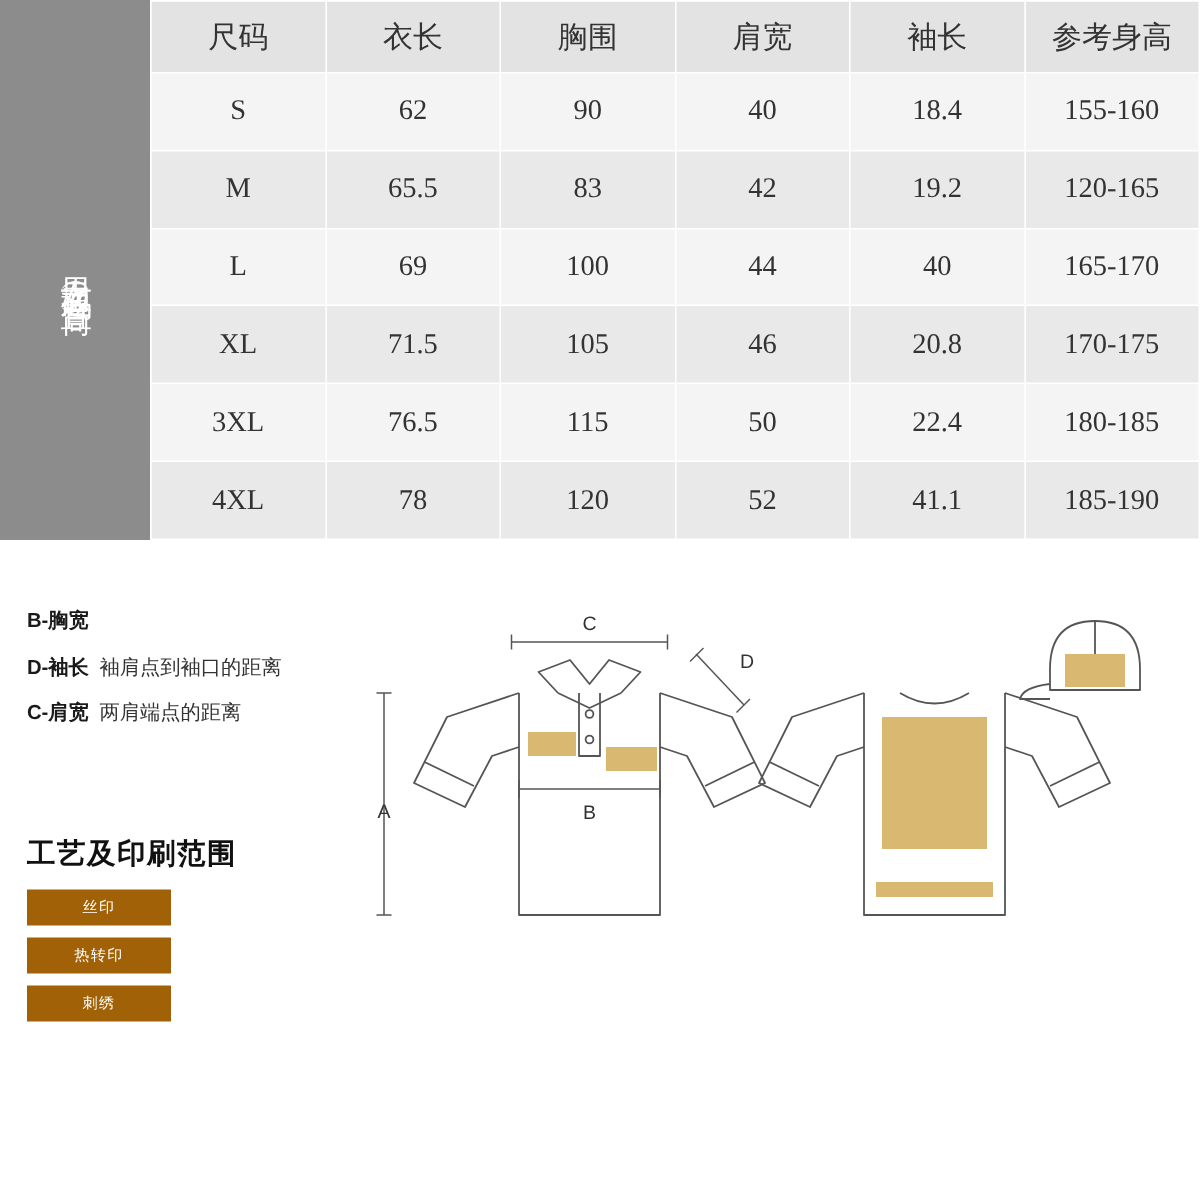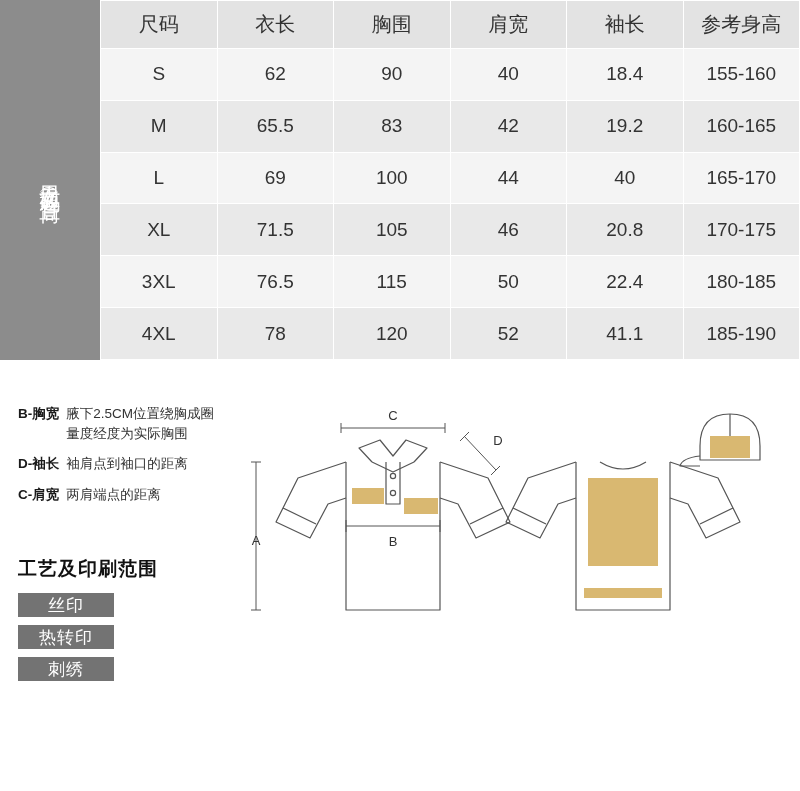--- a/index.html
+++ b/index.html
@@ -9,20 +9,21 @@
     background: #ffffff;
     font-family: "Liberation Sans", sans-serif;
     color: #222;
   }
   .page { position: relative; width: 800px; height: 791px; overflow: hidden; }
 
   
   .table-wrap {
     position: absolute; left: 0; top: 0; width: 800px; height: 360px;
     display: flex;
+    font-family: Liberation Serif, serif;
   }
   .side-label {
     width: 100px; height: 360px;
     background: #8c8c8c; color: #ffffff;
     display: flex; align-items: center; justify-content: center;
     font-size: 21px; line-height: 1.32; letter-spacing: 1px;
     text-align: center;
   }
   .side-label .vert {
     writing-mode: vertical-rl;
@@ -68,22 +69,22 @@
   .legend-desc .l2 { display: block; }
 
   .proc-title {
     position: absolute; left: 18px; top: 556px;
     font-size: 19px; font-weight: bold; color: #111;
     letter-spacing: 1px;
   }
   .tags { position: absolute; left: 18px; top: 593px; }
   .tag {
     width: 96px; height: 24px; margin-bottom: 8px;
-    background: #737373; color: #ffffff;
-    font-size: 17px;
+    background: #a16207; color: #ffffff;
+    font-size: 10px;
     display: flex; align-items: center; justify-content: center;
     letter-spacing: 1px;
   }
 
   
   .illus { position: absolute; left: 228px; top: 400px; width: 560px; height: 300px; }
 
   svg { display: block; }
 </style>
 </head>
@@ -114,21 +115,21 @@
           <td>40</td>
           <td>18.4</td>
           <td>155-160</td>
         </tr>
         <tr>
           <td>M</td>
           <td>65.5</td>
           <td>83</td>
           <td>42</td>
           <td>19.2</td>
-          <td>160-165</td>
+          <td>120-165</td>
         </tr>
         <tr>
           <td>L</td>
           <td>69</td>
           <td>100</td>
           <td>44</td>
           <td>40</td>
           <td>165-170</td>
         </tr>
         <tr>
@@ -155,24 +156,20 @@
           <td>41.1</td>
           <td>185-190</td>
         </tr>
       </tbody>
     </table>
   </div>
 
   <div class="legend">
     <div class="legend-row">
       <span class="legend-key">B-胸宽</span>
-      <span class="legend-desc">
-        <span>腋下2.5CM位置绕胸成圈</span>
-        <span class="l2">量度经度为实际胸围</span>
-      </span>
     </div>
     <div class="legend-row">
       <span class="legend-key">D-袖长</span>
       <span class="legend-desc">袖肩点到袖口的距离</span>
     </div>
     <div class="legend-row">
       <span class="legend-key">C-肩宽</span>
       <span class="legend-desc">两肩端点的距离</span>
     </div>
   </div>

